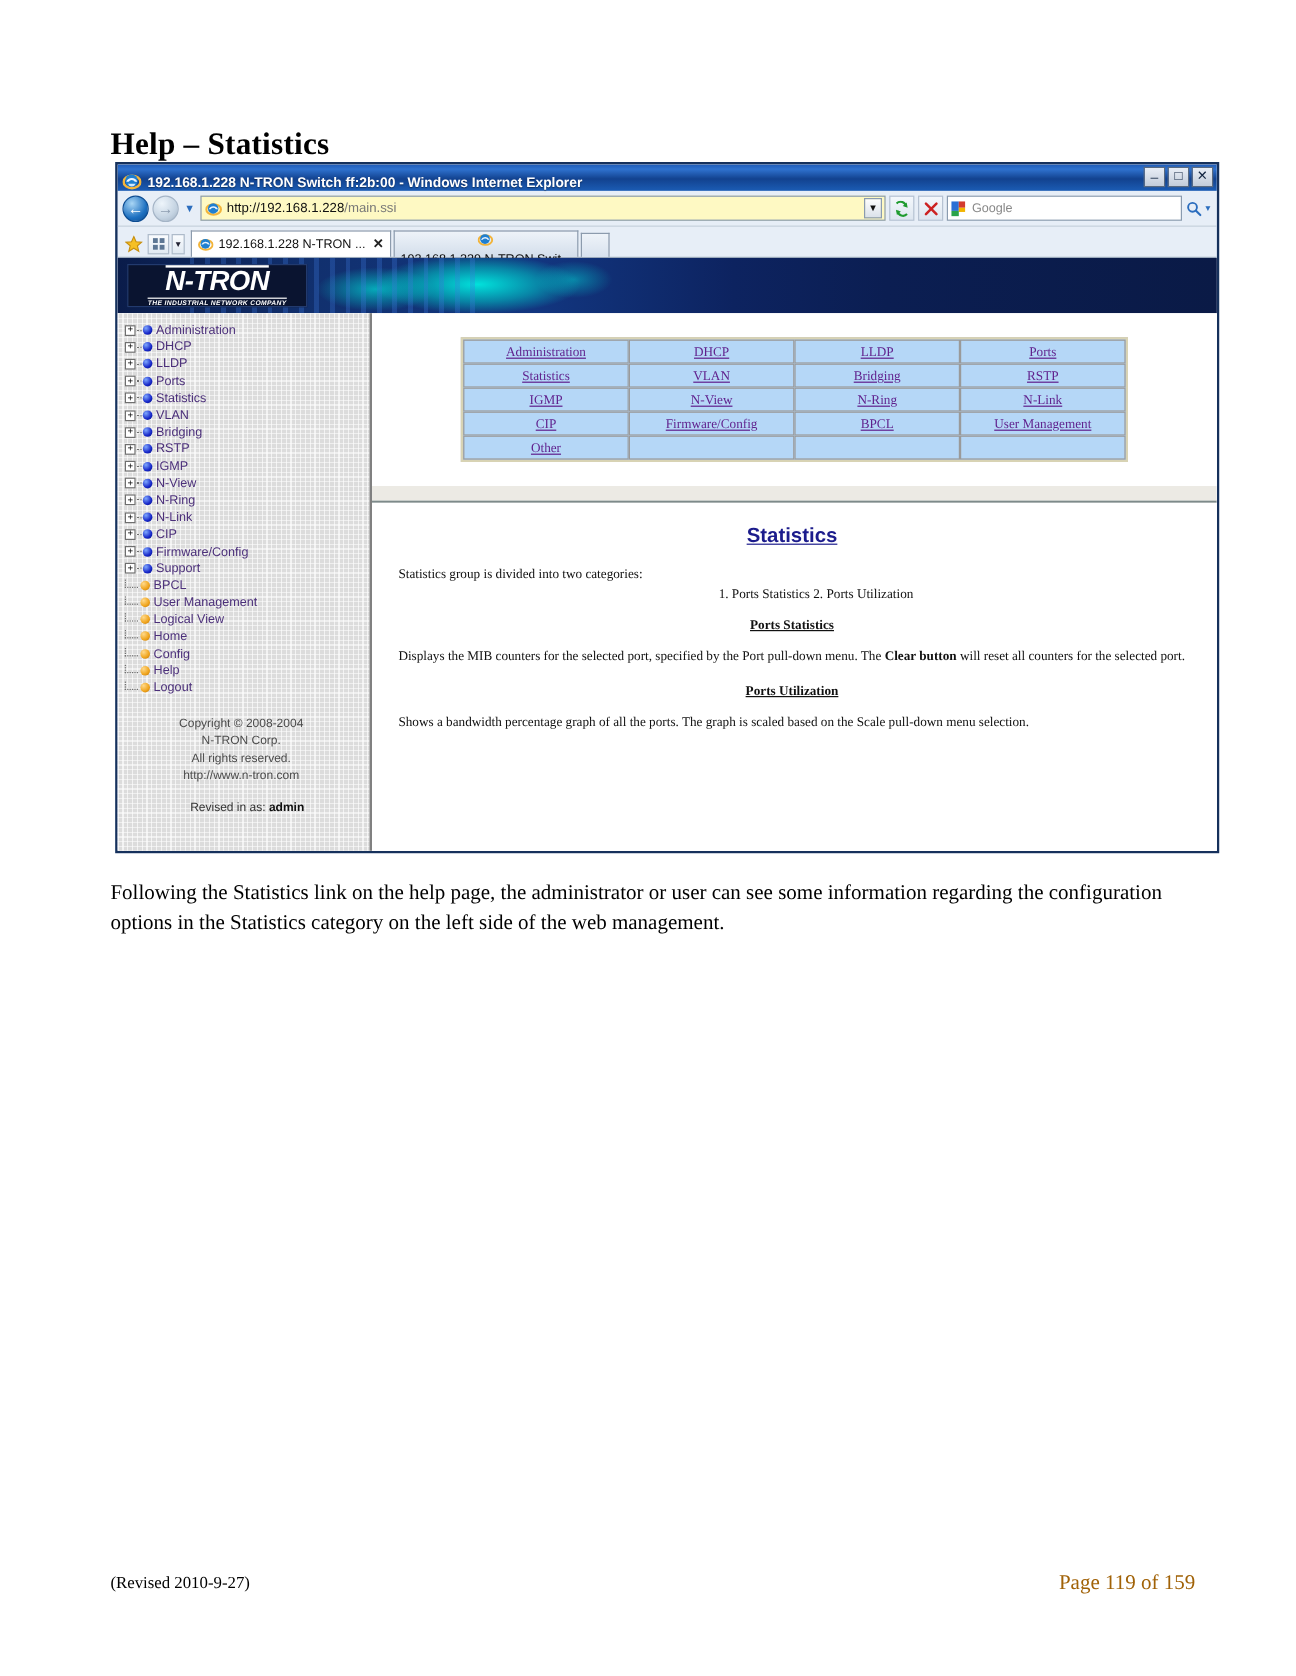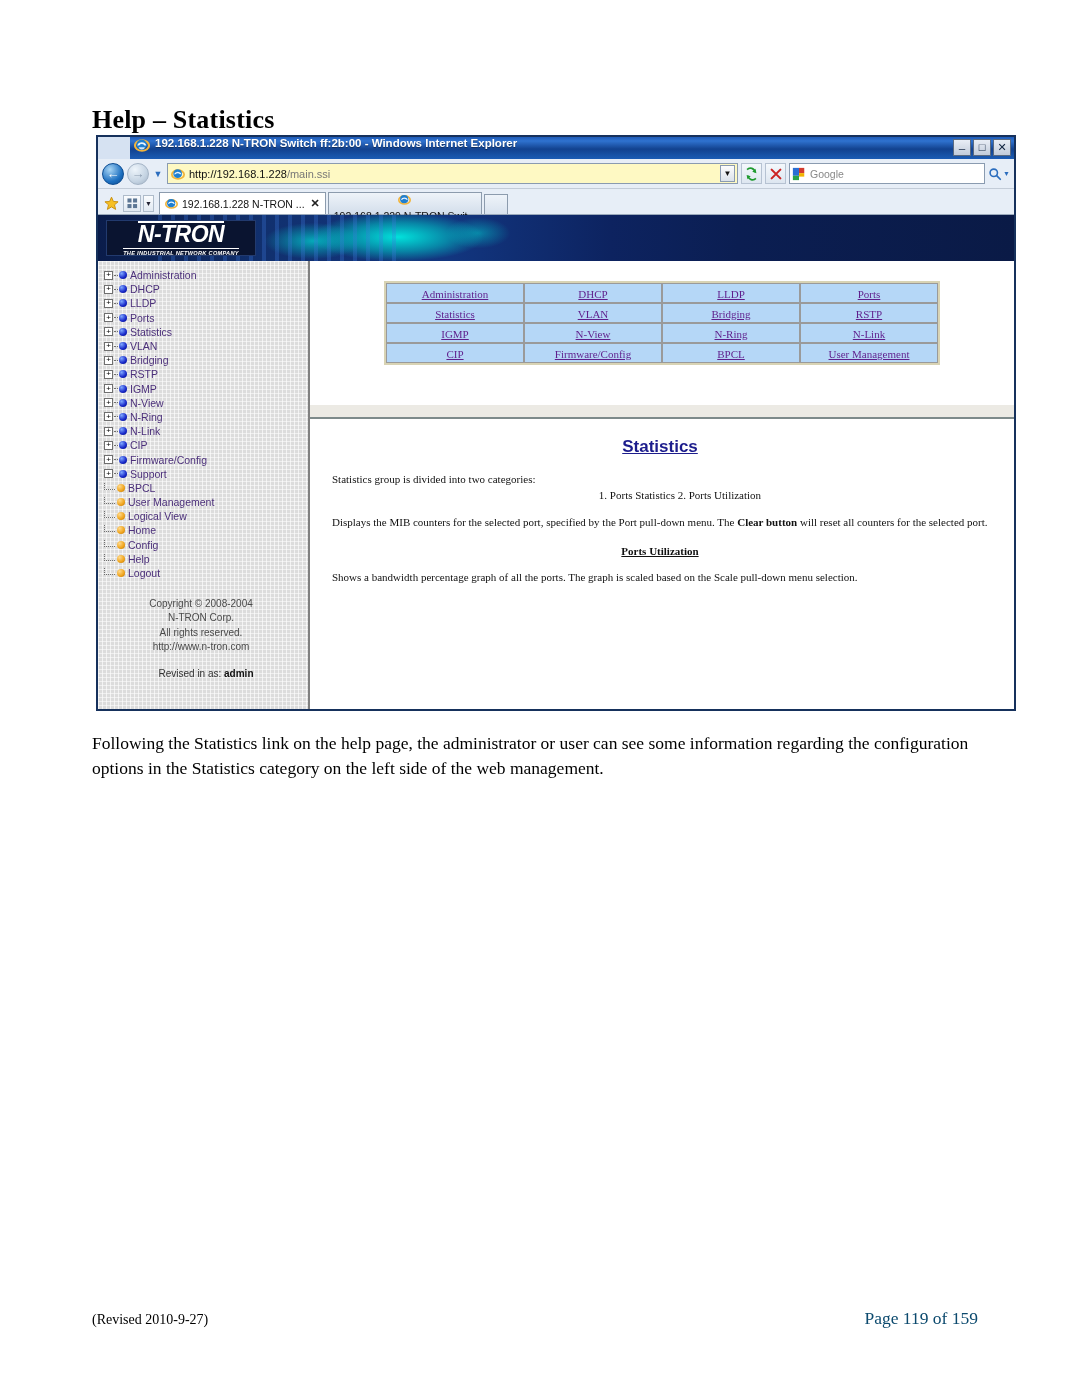--- a/index.html
+++ b/index.html
@@ -27,24 +27,23 @@
     width:920px; height:576px;
     border:2px solid #16315c;
     background:#d6e2f2;
     overflow:hidden;
   }
 
   
   .titlebar{
     height:22px;
     background:linear-gradient(to bottom,#1e5bb8 0%,#2f72cf 18%,#12428f 55%,#1b5cb4 100%);
-    display:flex; align-items:flex-start;
+    display:flex; align-items:flex-end;
     padding:0 2px 0 4px;
     position:relative;
-    margin-left:32px;
   }
   .tb-icon{ width:16px;height:16px;margin-right:5px;flex:0 0 auto; }
   .titlebar-text{
     color:#fff; font-family:"Liberation Sans", sans-serif;
     font-size:11.5px; font-weight:bold; white-space:nowrap;
     text-shadow:0 1px 1px rgba(0,0,0,.45);
   }
   .winbtns{ position:absolute; right:3px; top:2px; display:flex; gap:2px; }
   .winbtn{
     width:18px;height:17px;
@@ -292,22 +291,22 @@
     font-family:"Liberation Serif", serif;
     font-size:17.5px; color:#000; line-height:25px;
   }
 
   
   .footer-left{
     position:absolute; left:92px; top:1312px;
     font-family:"Liberation Serif", serif; font-size:14px; color:#000;
   }
   .footer-right{
-    position:absolute; right:102px; top:1308px;
-    font-family:"Liberation Serif", serif; font-size:17.5px; color:#0c4a6e;
+    position:absolute; right:84px; top:1308px;
+    font-family:"Liberation Serif", serif; font-size:17.5px; color:#a16207;
   }
 </style>
 </head>
 <body>
 
 <div class="page-title">Help – Statistics</div>
 
 <div class="browser">
 
   <div class="titlebar">
@@ -601,31 +600,38 @@
               <td><a>N-View</a></td>
               <td><a>N-Ring</a></td>
               <td><a>N-Link</a></td>
             </tr>
             <tr>
               <td><a>CIP</a></td>
               <td><a>Firmware/Config</a></td>
               <td><a>BPCL</a></td>
               <td><a>User Management</a></td>
             </tr>
+            <tr>
+              <td><a>Other</a></td>
+              <td></td>
+              <td></td>
+              <td></td>
+            </tr>
           </tbody>
             </table>
           <div class="scrollpad"></div>
         </div>
 
         <div class="frame-bottom">
           <div class="help-title">Statistics</div>
 
           <p class="help-p">Statistics group is divided into two categories:</p>
           <p class="help-cats">1. Ports Statistics   2. Ports Utilization</p>
 
+          <div class="help-sub">Ports Statistics</div>
           <p class="help-p"><span>Displays the MIB counters for the selected port, specified by the Port pull-down menu. The </span><b>Clear button</b><span> will reset all counters for the selected port.</span></p>
 
           <div class="help-gap"></div>
           <div class="help-sub">Ports Utilization</div>
           <p class="help-p">Shows a bandwidth percentage graph of all the ports. The graph is scaled based on the Scale pull-down menu selection.</p>
         </div>
 
       </div>
     </div>
   </div>

